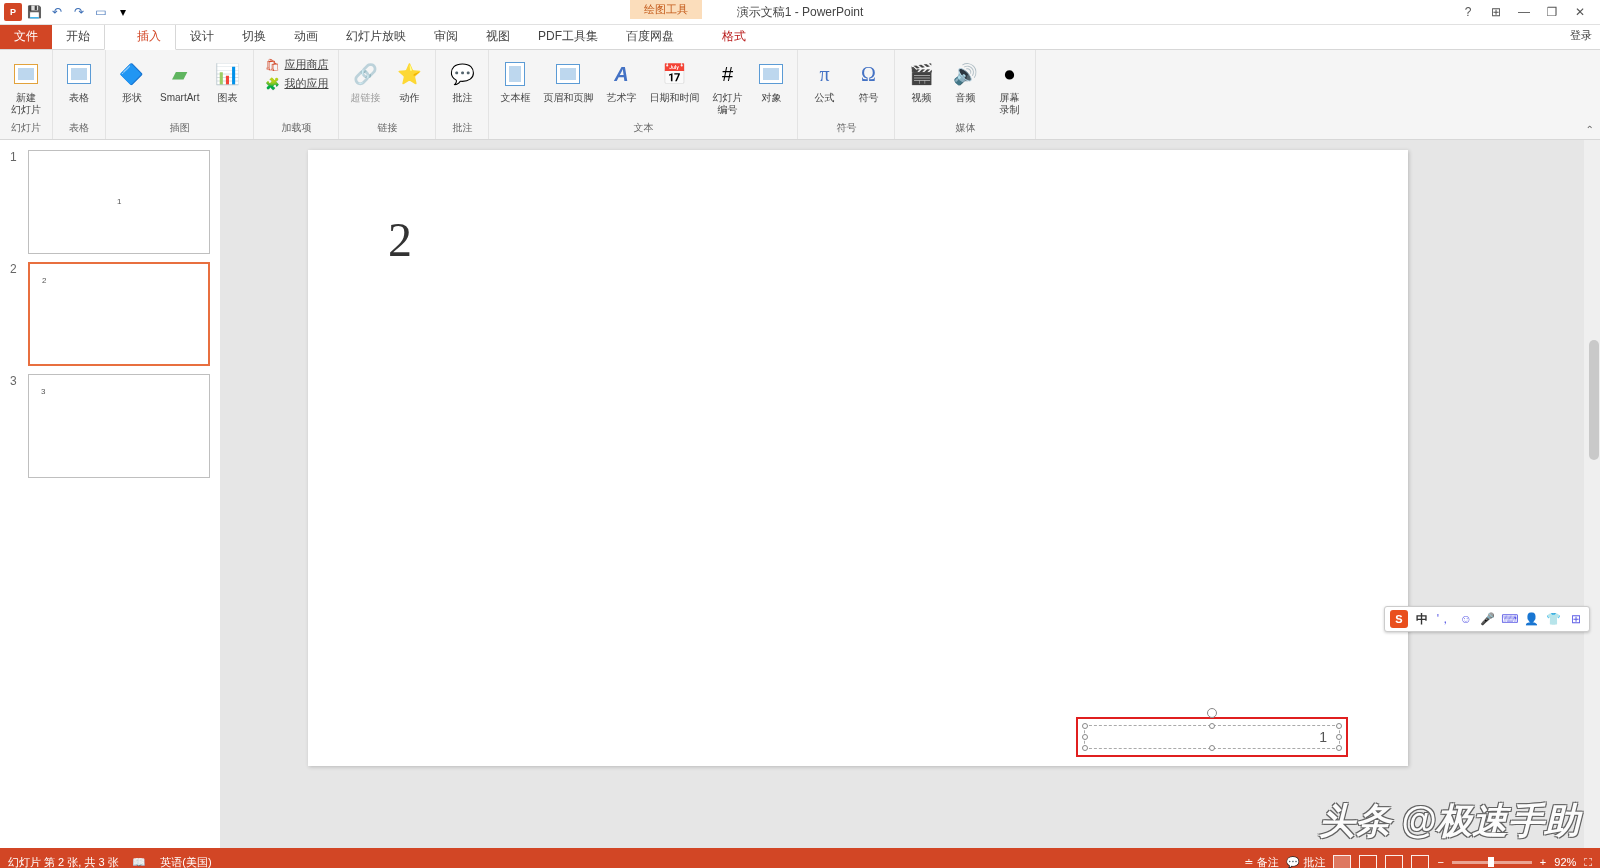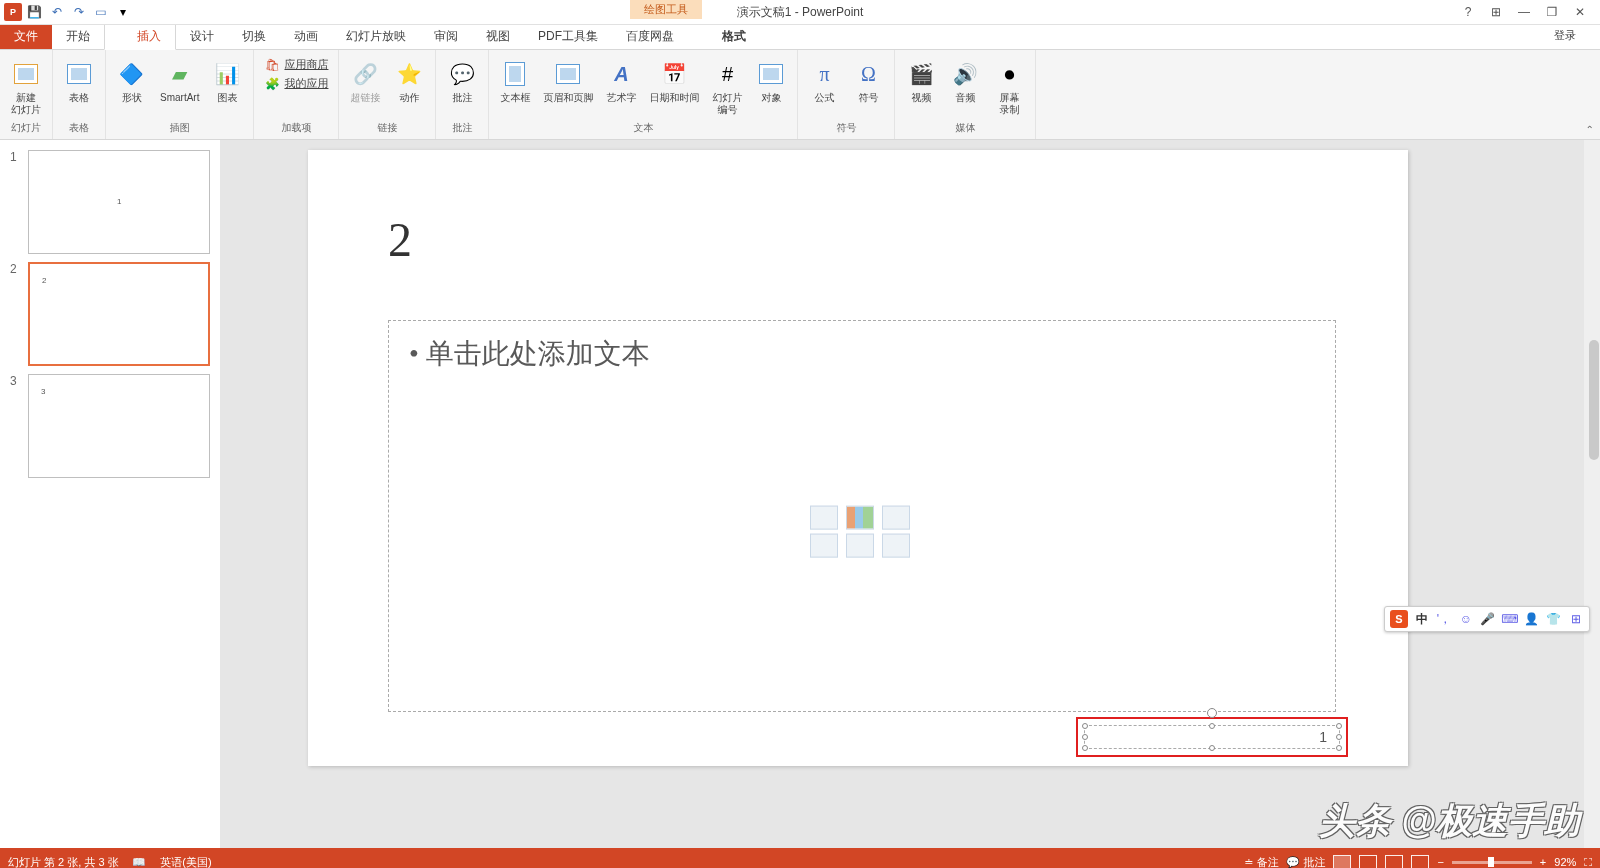--- a/index.html
+++ b/index.html
@@ -14,21 +14,21 @@
 .contextual-tab { position: absolute; left: 630px; top: 0; background: #fbddbb; color: #c35a1a; font-size: 11px; padding: 2px 14px; }
 .win-controls { margin-left: auto; display: flex; gap: 8px; padding-right: 10px; }
 .win-btn { width: 20px; height: 16px; cursor: pointer; display: flex; align-items: center; justify-content: center; font-size: 12px; color: #555; }
 .login-link { font-size: 11px; color: #444; margin-left: 8px; }
 
 
 .tabstrip { height: 25px; background: #fff; display: flex; align-items: flex-end; border-bottom: 1px solid #d7d7d7; }
 .tab { padding: 4px 14px; font-size: 12px; color: #444; cursor: pointer; }
 .tab.file { background: #d24625; color: #fff; }
 .tab.active { background: #fff; border: 1px solid #d7d7d7; border-bottom: 1px solid #fff; color: #d24625; margin-bottom: -1px; padding-left: 32px; }
-.tab.contextual { color: #404040; font-weight: bold; }
+.tab.contextual { color: #b91c1c; }
 
 
 .ribbon { height: 90px; background: #f5f5f5; border-bottom: 1px solid #d7d7d7; display: flex; position: relative; }
 .group { display: flex; flex-direction: column; align-items: center; border-right: 1px solid #e3e3e3; padding: 2px 6px; }
 .group-body { display: flex; flex: 1; align-items: flex-start; gap: 4px; padding-top: 4px; }
 .group-label { font-size: 10px; color: #666; padding: 2px 0; }
 .rbtn { display: flex; flex-direction: column; align-items: center; cursor: pointer; padding: 2px 4px; min-width: 36px; }
 .rbtn-icon { width: 32px; height: 32px; display: flex; align-items: center; justify-content: center; font-size: 20px; }
 .rbtn-label { font-size: 10px; color: #444; text-align: center; line-height: 1.2; white-space: pre; margin-top: 2px; }
 .rbtn.small { flex-direction: row; min-width: auto; padding: 1px 4px; }
@@ -97,21 +97,21 @@
   <div class="title-center">演示文稿1 - PowerPoint</div>
   <div class="contextual-tab">绘图工具</div>
   <div class="win-controls">
     <div class="win-btn">?</div>
     <div class="win-btn">⊞</div>
     <div class="win-btn">—</div>
     <div class="win-btn">❐</div>
     <div class="win-btn">✕</div>
   </div>
 </div>
-<div style="position:absolute; right:24px; top:28px;" class="login-link">登录</div>
+<div style="position:absolute; right:8px; top:28px;" class="login-link">登录</div>
 
 <div class="tabstrip">
   <div class="tab file">文件</div>
   <div class="tab">开始</div>
   <div class="tab active">插入</div>
   <div class="tab">设计</div>
   <div class="tab">切换</div>
   <div class="tab">动画</div>
   <div class="tab">幻灯片放映</div>
   <div class="tab">审阅</div>
@@ -287,31 +287,20 @@
       <div class="thumb-num">3</div>
       <div class="thumb">
           <div class="thumb-content" style="left:12px;top:12px">3</div>
         </div>
     </div>
   </div>
 
   <div class="editor">
     <div class="canvas">
       <div class="title-box">2</div>
-      <div class="content-box">
-        <div class="bullet-text">• 单击此处添加文本</div>
-        <div class="placeholder-icons">
-          <div class="ph-icon"></div>
-          <div class="ph-icon" style="background:linear-gradient(90deg,#e07a3a 30%,#6fb4e0 30% 60%,#7abf6b 60%)"></div>
-          <div class="ph-icon"></div>
-          <div class="ph-icon"></div>
-          <div class="ph-icon"></div>
-          <div class="ph-icon"></div>
-        </div>
-      </div>
       <div class="page-num-box">
         <div class="page-num-inner">
           <span>1</span>
           <div class="rot-handle"></div>
           <div class="sel-handle" style="left:-3px;top:-3px"></div>
           <div class="sel-handle" style="right:-3px;top:-3px"></div>
           <div class="sel-handle" style="left:-3px;bottom:-3px"></div>
           <div class="sel-handle" style="right:-3px;bottom:-3px"></div>
           <div class="sel-handle" style="left:50%;top:-3px;margin-left:-3px"></div>
           <div class="sel-handle" style="left:50%;bottom:-3px;margin-left:-3px"></div>

